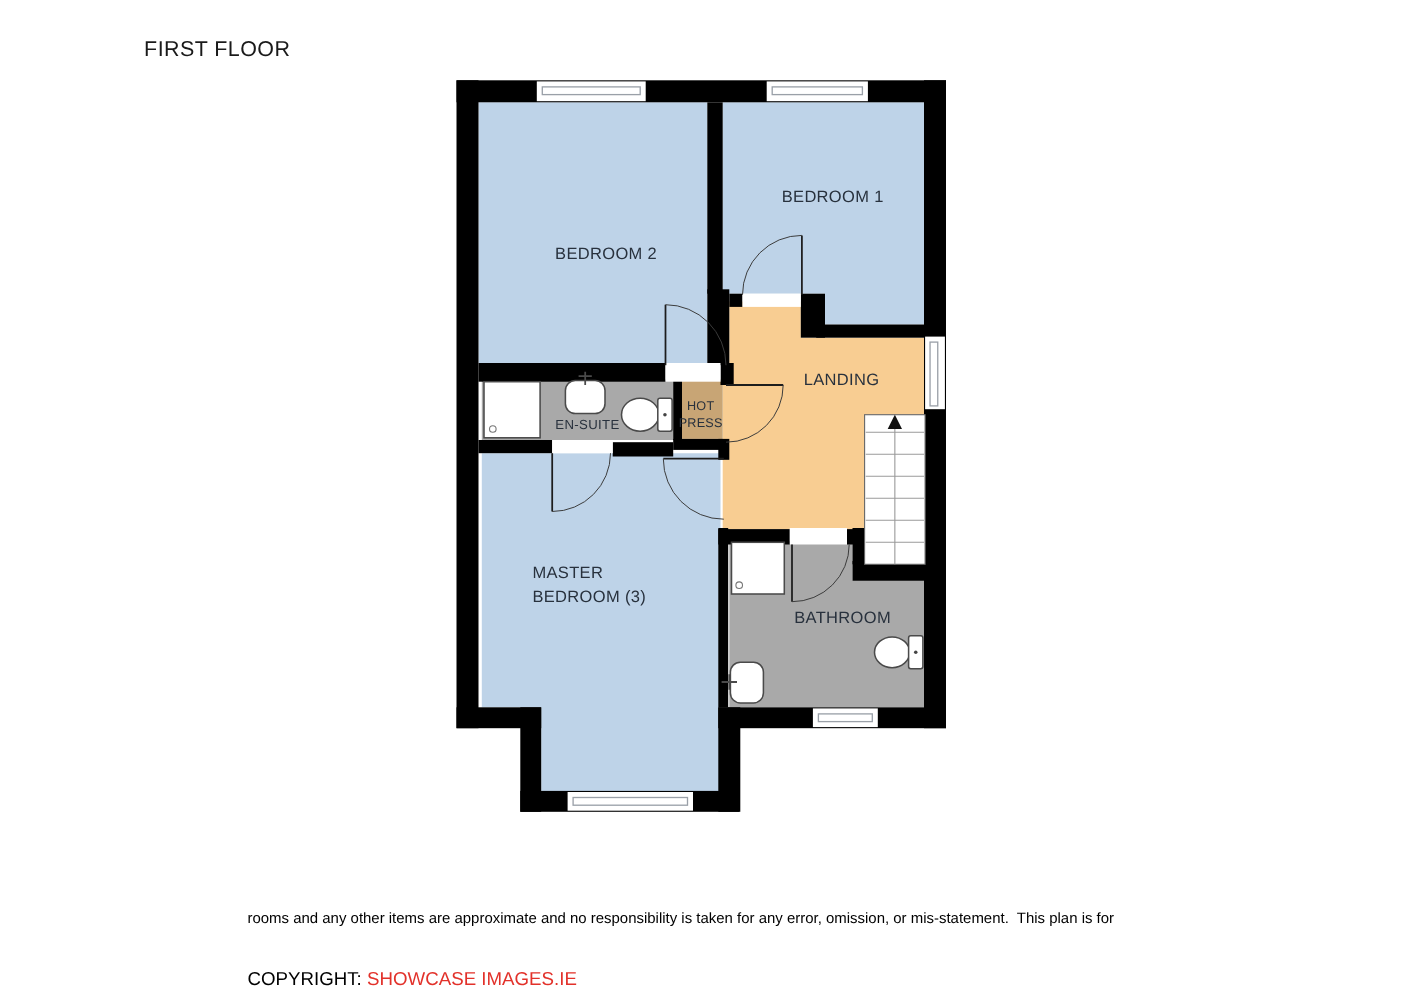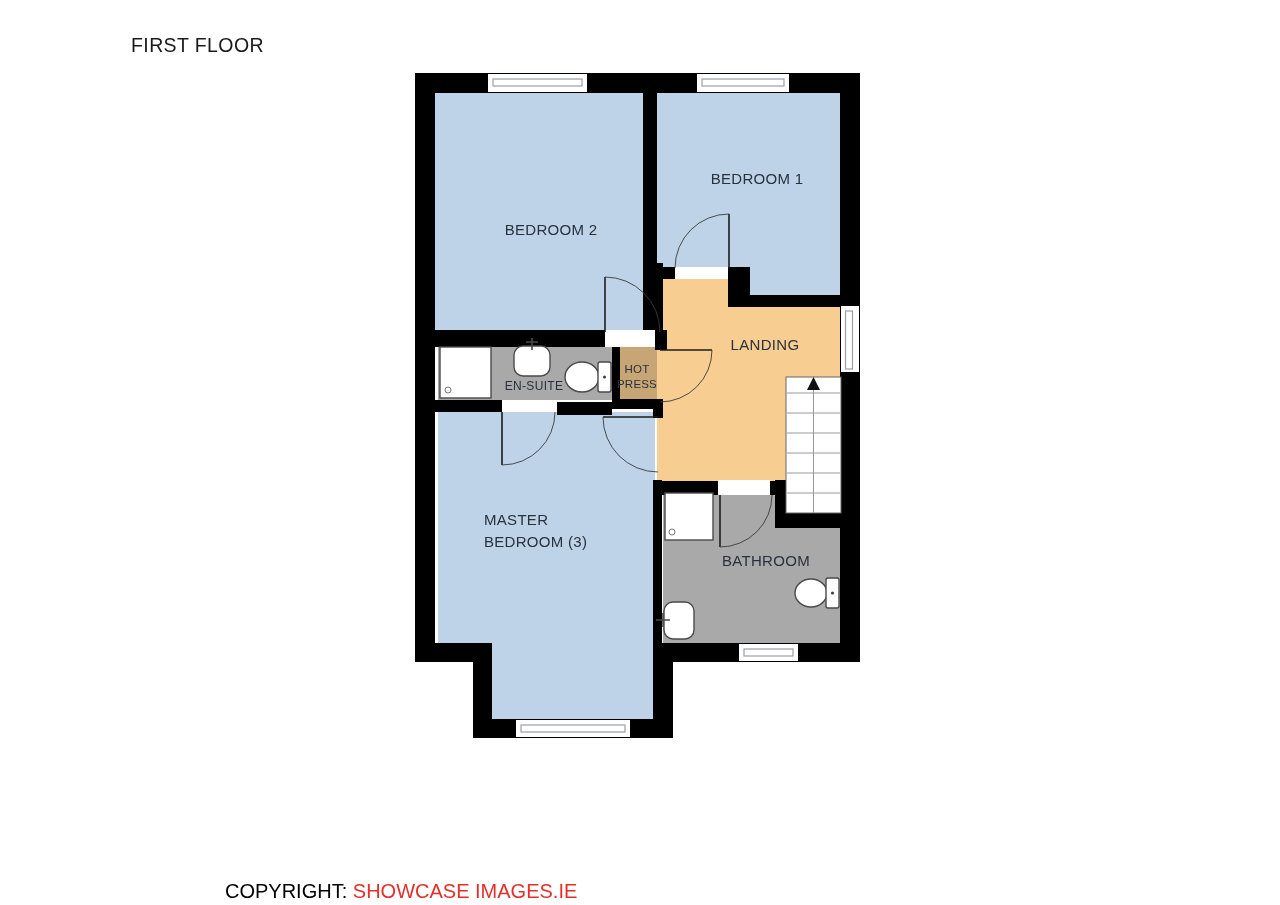--- a/index.html
+++ b/index.html
@@ -3,21 +3,21 @@
 <meta charset="utf-8">
 <style>
   html,body{margin:0;padding:0;background:#ffffff;}
   .canvas{position:relative;width:1280px;height:905px;background:#fff;overflow:hidden;
           font-family:"Liberation Sans",sans-serif;}
   .title{position:absolute;left:131px;top:34px;font-size:19.5px;color:#1a1a1a;
          letter-spacing:0.4px;font-weight:400;}
   .plan-svg{position:absolute;left:0;top:0;}
   .disclaimer{position:absolute;left:225px;top:789px;font-size:13.6px;line-height:18.3px;
               color:#000;white-space:pre;}
-  .copyright{position:absolute;left:225px;top:880px;font-size:20px;color:#000;}
+  .copyright{position:absolute;left:225px;top:880px;font-size:17px;color:#000;}
   .copyright .red{color:var(--copyright-red,#e2312a);}
   .room-label{font-family:"Liberation Sans",sans-serif;font-size:15px;
               fill:var(--label-text,#28313d);letter-spacing:0.3px;}
   .room-label.small{font-size:12px;}
   .room-label.tiny{font-size:11.5px;letter-spacing:0.2px;}
   .wall{fill:var(--wall,#000);}
   .doorgap{fill:#ffffff;}
   .leaf{stroke:#1d1d1d;stroke-width:1.6;fill:none;}
   .swing{stroke:#3b3b3b;stroke-width:0.9;fill:none;}
   .fixture{fill:#ffffff;stroke:#4a4a4a;stroke-width:1.4;}
@@ -183,20 +183,21 @@
       <text class="room-label small" x="534" y="390" text-anchor="middle">EN-SUITE</text>
       <text class="room-label tiny" x="637" y="373" text-anchor="middle">HOT</text>
       <text class="room-label tiny" x="637" y="388" text-anchor="middle">PRESS</text>
       <text class="room-label" x="484" y="525" text-anchor="start">MASTER</text>
       <text class="room-label" x="484" y="547" text-anchor="start">BEDROOM (3)</text>
       <text class="room-label" x="766" y="566" text-anchor="middle">BATHROOM</text>
     </g>
   </svg>
 
   <div class="disclaimer">
+    <div>rooms and any other items are approximate and no responsibility is taken for any error, omission, or mis-statement.  This plan is for</div>
     
     
   </div>
 
   <div class="copyright">
     <span>COPYRIGHT:</span>
     <span class="red">SHOWCASE IMAGES.IE</span>
   </div>
 
 </div>

